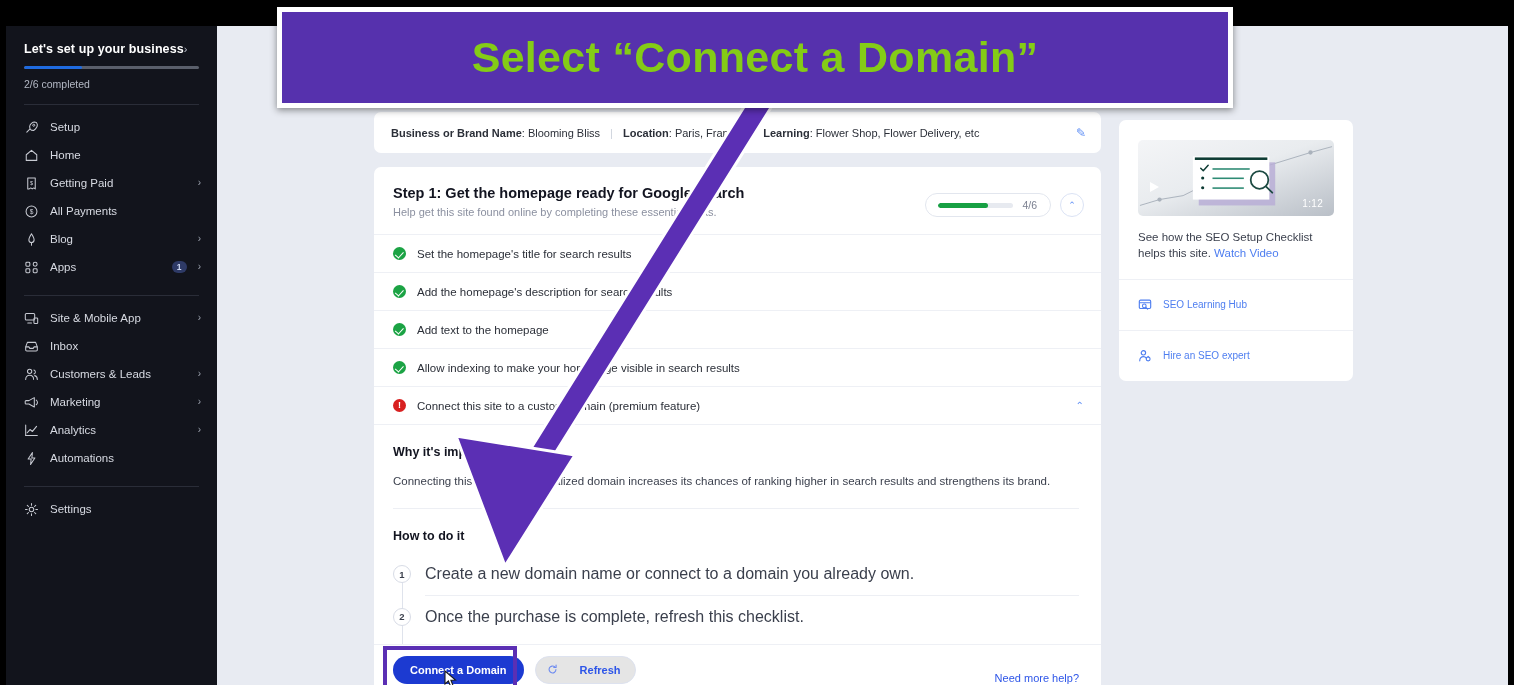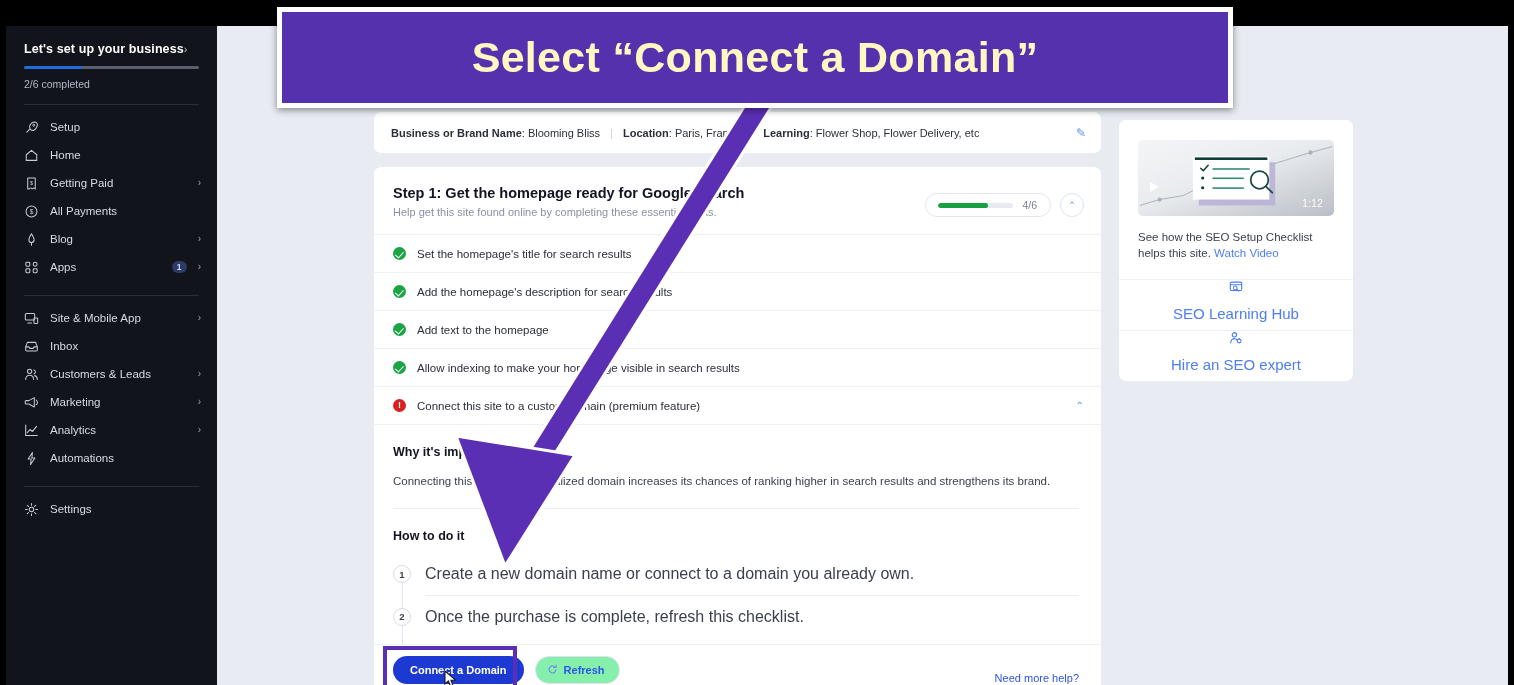--- a/index.html
+++ b/index.html
@@ -135,23 +135,23 @@
   .actions {
     border-top: 1px solid #eef0f5; margin-top: 6px;
     padding: 11px 22px 13px 19px; display: flex; align-items: flex-end; gap: 11px;
   }
   .btn-primary {
     background: #1c3ad1; color: #fff; font-size: 11px; font-weight: bold;
     border: none; border-radius: 15px; padding: 8px 17px; cursor: pointer;
     white-space: nowrap;
   }
   .btn-ghost {
-    background: #86efac; color: #2d55e8; font-size: 11px; font-weight: bold;
+    background: #e5e5e5; color: #2d55e8; font-size: 11px; font-weight: bold;
     border: 1px solid #dde2ef; border-radius: 15px; padding: 7px 14px 7px 11px;
-    cursor: pointer; display: flex; align-items: center; gap: 6px;
+    cursor: pointer; display: flex; align-items: center; gap: 22px;
   }
   .btn-ghost svg { width: 11px; height: 11px; display: block; }
   .act-spacer { flex: 1 1 auto; }
   .help-link { font-size: 11px; color: #2d55e8; cursor: pointer; }
 
   
   .hl-ring {
     position: absolute; left: -10px; top: -10px;
     width: 134px; height: 44px;
     border: 4px solid #5b2fb4; background: transparent;
@@ -177,34 +177,34 @@
   }
   .rail-time {
     position: absolute; right: 11px; bottom: 7px;
     color: #fff; font-size: 10px; letter-spacing: .3px;
   }
   .rail-txt { padding: 13px 19px 17px 19px; font-size: 11.5px; color: #3a3f4c; line-height: 1.42; }
   .rail-txt a { color: #4e7ef0; text-decoration: none; cursor: pointer; }
   .rail-link {
     border-top: 1px solid #eef0f5; height: 51px;
     display: flex; align-items: center; gap: 11px; padding: 0 19px;
-    font-size: 15px; color: #4e7ef0; cursor: pointer; flex-direction: column;
+    font-size: 10px; color: #4e7ef0; cursor: pointer;
   }
   .rail-link svg { width: 14px; height: 14px; display: block; }
 
   
   .banner {
     position: absolute; left: 277px; top: 7px;
     width: 956px; height: 101px;
     background: #5631ad; border: 5px solid #ffffff;
     display: flex; align-items: center; justify-content: center;
     box-shadow: 0 2px 7px rgba(0,0,0,.45);
   }
   .banner-txt {
-    color: #fef9c3; font-size: 43px; font-weight: bold; letter-spacing: .3px;
+    color: #84cc16; font-size: 43px; font-weight: bold; letter-spacing: .3px;
     white-space: nowrap;
   }
   .arrow-svg { position: absolute; left: 400px; top: 100px; width: 400px; height: 560px; pointer-events: none; }
 </style>
 </head>
 <body>
 
 <div id="root">
 
   <div class="app-window">

